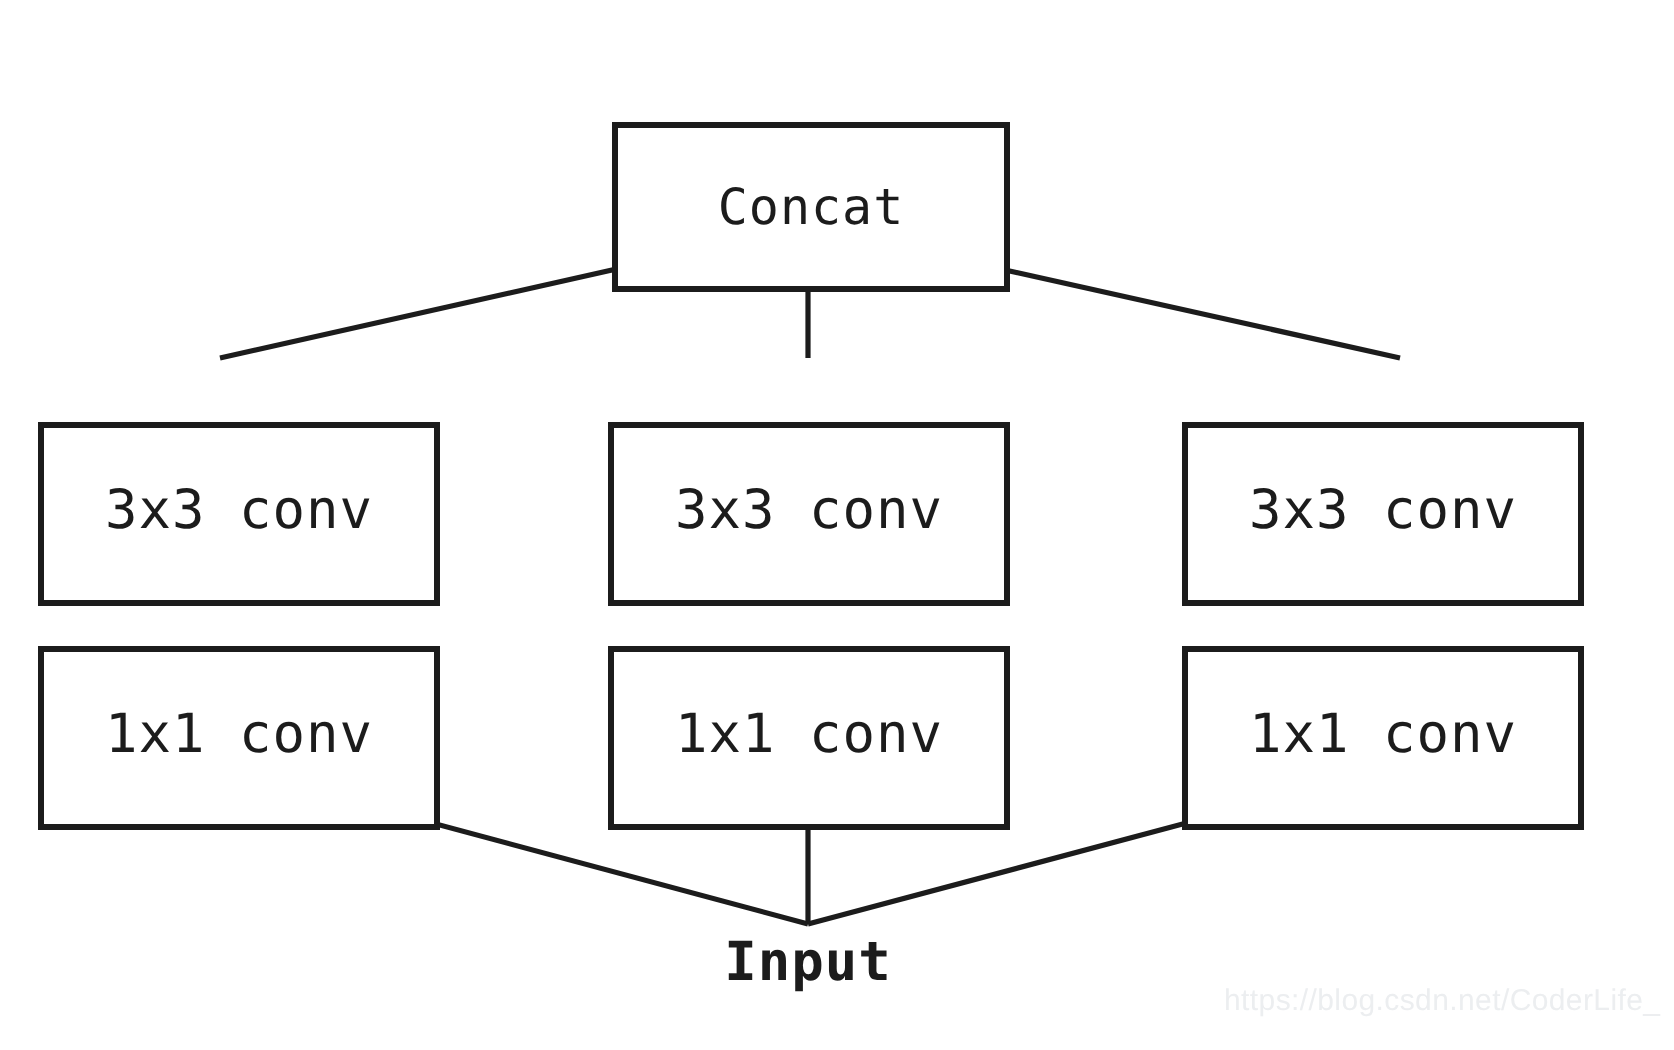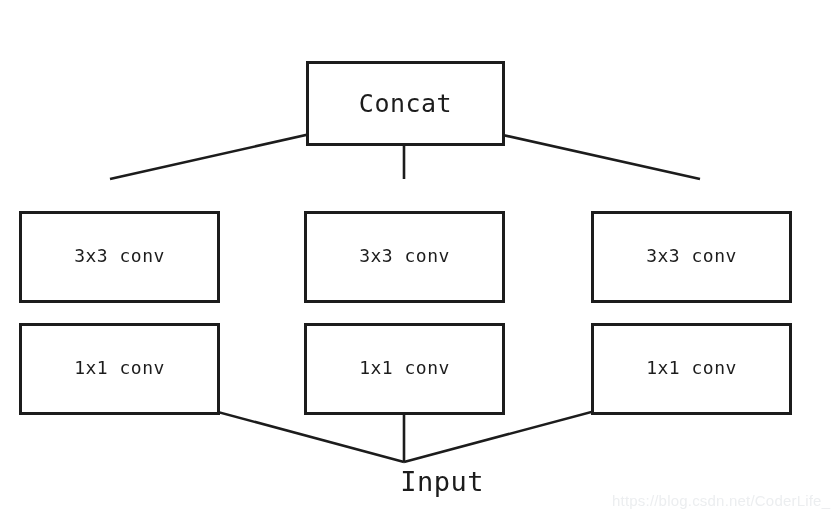--- a/index.html
+++ b/index.html
@@ -38,33 +38,34 @@
   .node-label {
     font-family: "DejaVu Sans Mono", monospace;
     color: #1c1c1c;
     white-space: pre;
     letter-spacing: 0.5px;
   }
   .box-concat .node-label {
     font-size: 25px;
   }
   .box-conv .node-label {
-    font-size: 18px;
+    font-size: 27px;
     position: relative;
     top: -2px;
     text-align: right;
   }
   .plain-label {
     position: absolute;
     font-family: "DejaVu Sans Mono", monospace;
     color: #1c1c1c;
     font-size: 27px;
     white-space: pre;
     letter-spacing: 0.5px;
-    text-align: right;
+    text-align: center;
+    font-weight: bold;
   }
   .watermark {
     position: absolute;
     font-family: "Liberation Sans", sans-serif;
     font-size: 15px;
     color: #eceef0;
     white-space: pre;
     letter-spacing: 0.2px;
   }
 </style>

